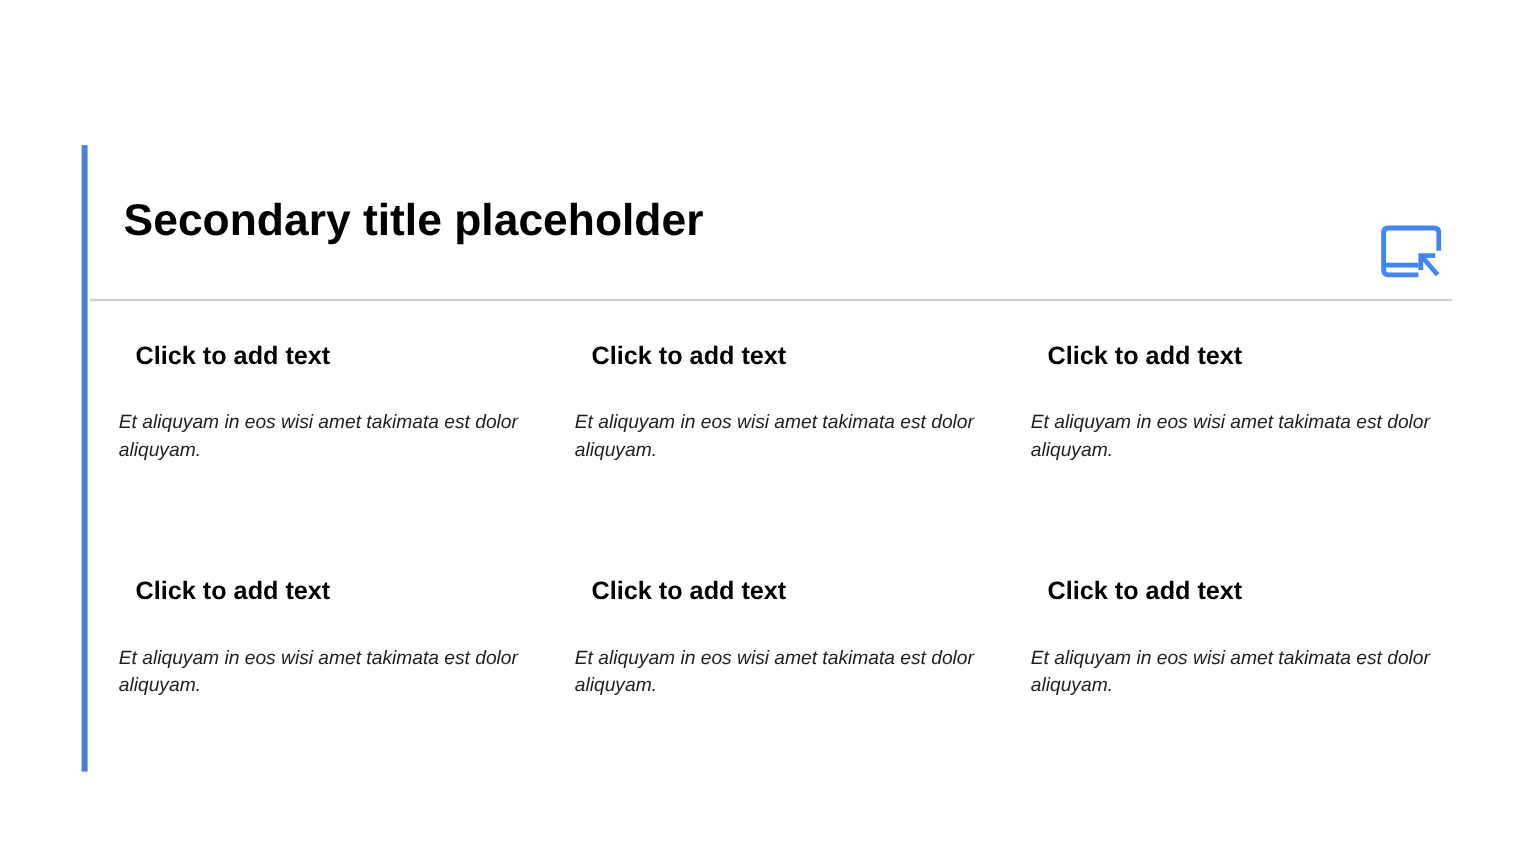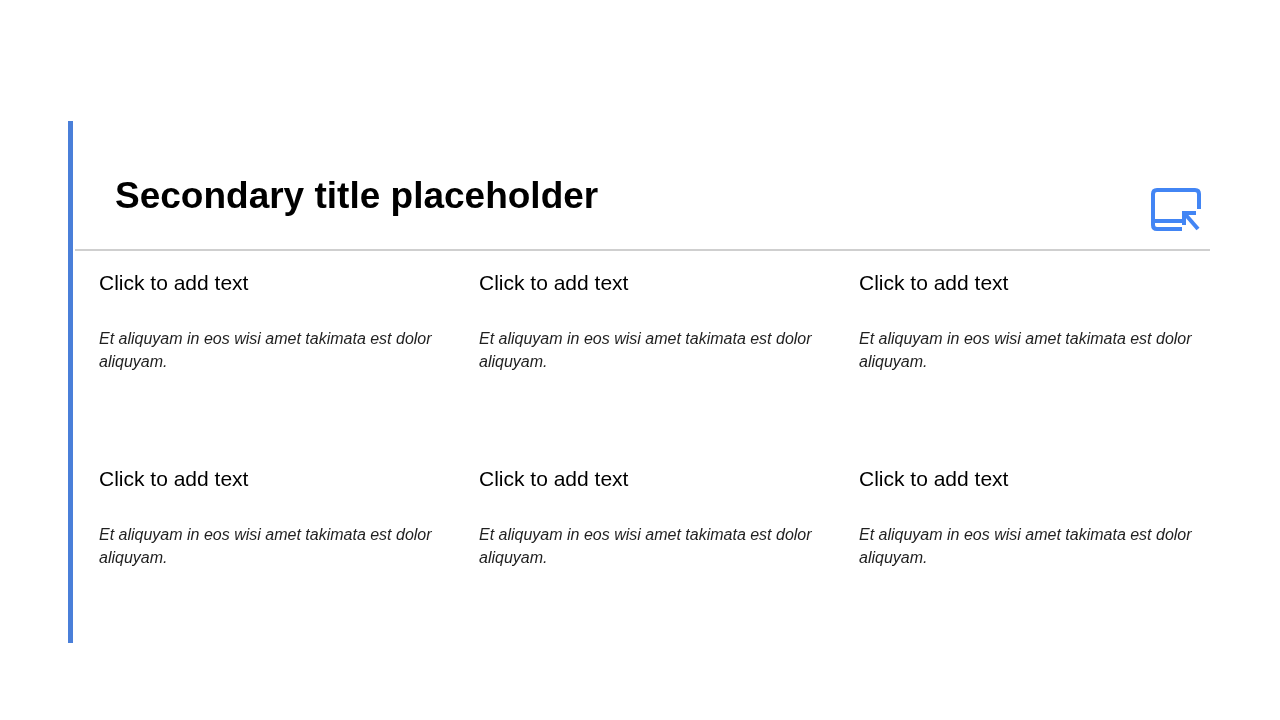--- a/index.html
+++ b/index.html
@@ -21,21 +21,21 @@
     top: 121px;
     width: 5px;
     height: 522px;
     background: var(--accent-bar, #4A7FD9);
   }
   .slide-title {
     position: absolute;
     left: 99px;
     top: 158px;
     width: 1000px;
-    margin: 16px;
+    margin: 4px;
     font-size: 37px;
     line-height: 44px;
     font-weight: bold;
     color: var(--heading-text, #000000);
     letter-spacing: 0;
   }
   .corner-icon {
     position: absolute;
     left: 1148px;
     top: 184px;
@@ -54,24 +54,24 @@
   .blocks-grid {
     position: absolute;
     left: 99px;
     top: 270px;
     display: grid;
     grid-template-columns: 350px 350px 350px;
     grid-template-rows: 196px auto;
     column-gap: 30px;
   }
   .block-heading {
-    margin: 0;
+    margin: 14px;
     font-size: 21px;
     line-height: 26px;
-    font-weight: normal;
+    font-weight: bold;
     color: var(--heading-text, #000000);
   }
   .block-body {
     margin: 32px 0 0 0;
     font-size: 16px;
     line-height: 22.5px;
     font-weight: normal;
     color: var(--body-text, #1F1F1F);
     font-style: italic;
   }

